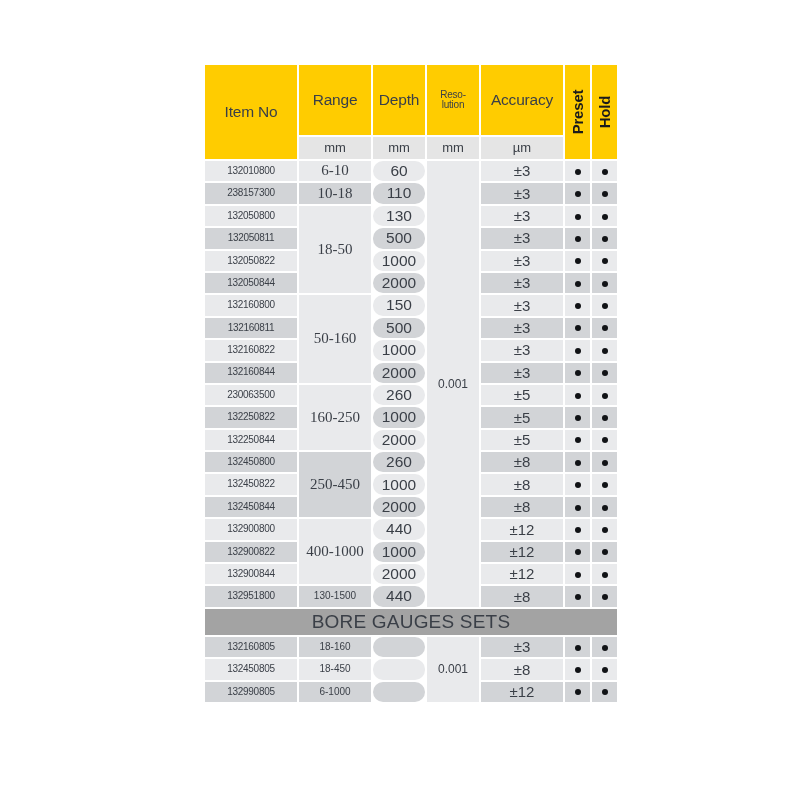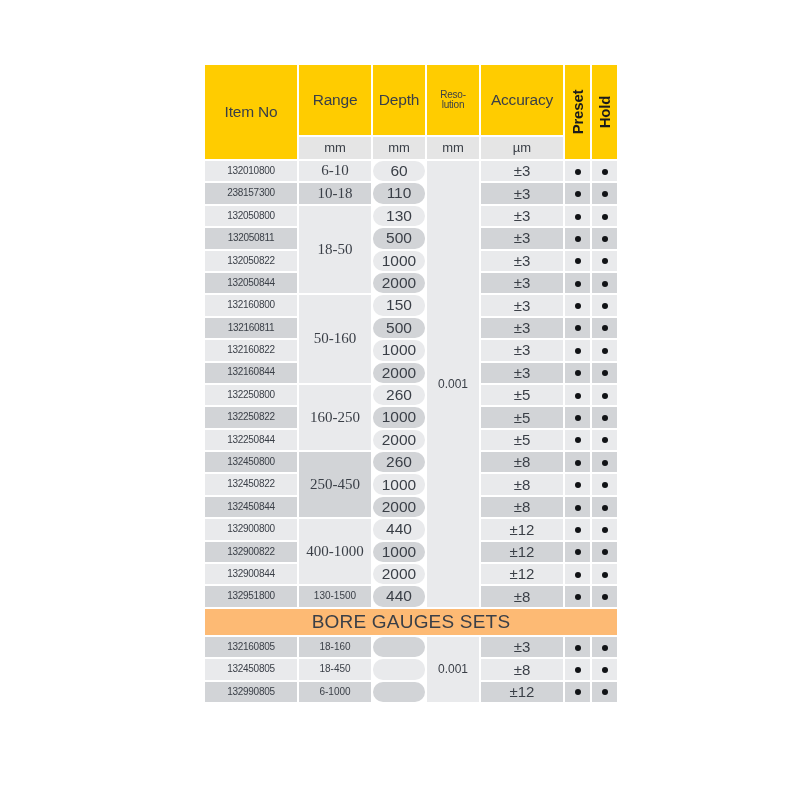--- a/index.html
+++ b/index.html
@@ -132,21 +132,21 @@
     display: inline-block;
     width: 6px;
     height: 6px;
     border-radius: 50%;
     background: #111316;
     vertical-align: middle;
   }
 
   
   .section-row td {
-    background: #fdba74;
+    background: #a3a3a3;
     height: 26px;
     font-weight: bold;
     font-size: 19px;
     color: #1b1b1b;
     letter-spacing: 0.2px;
   }
 
   
   col.c-item { width: 92px; }
   col.c-range { width: 72px; }
@@ -265,21 +265,21 @@
             <td class="cell dot-cell lt"><span class="dot"></span></td>
           </tr>
           <tr>
             <td class="cell item dk">132160844</td>
             <td class="cell dep dk">2000</td>
             <td class="cell acc dk">±3</td>
             <td class="cell dot-cell dk"><span class="dot"></span></td>
             <td class="cell dot-cell dk"><span class="dot"></span></td>
           </tr>
           <tr>
-            <td class="cell item lt">132250800</td>
+            <td class="cell item lt">230063500</td>
             <td class="cell rng lt" rowspan="3">160-250</td>
             <td class="cell dep lt">260</td>
             <td class="cell acc lt">±5</td>
             <td class="cell dot-cell lt"><span class="dot"></span></td>
             <td class="cell dot-cell lt"><span class="dot"></span></td>
           </tr>
           <tr>
             <td class="cell item dk">132250822</td>
             <td class="cell dep dk">1000</td>
             <td class="cell acc dk">±5</td>

